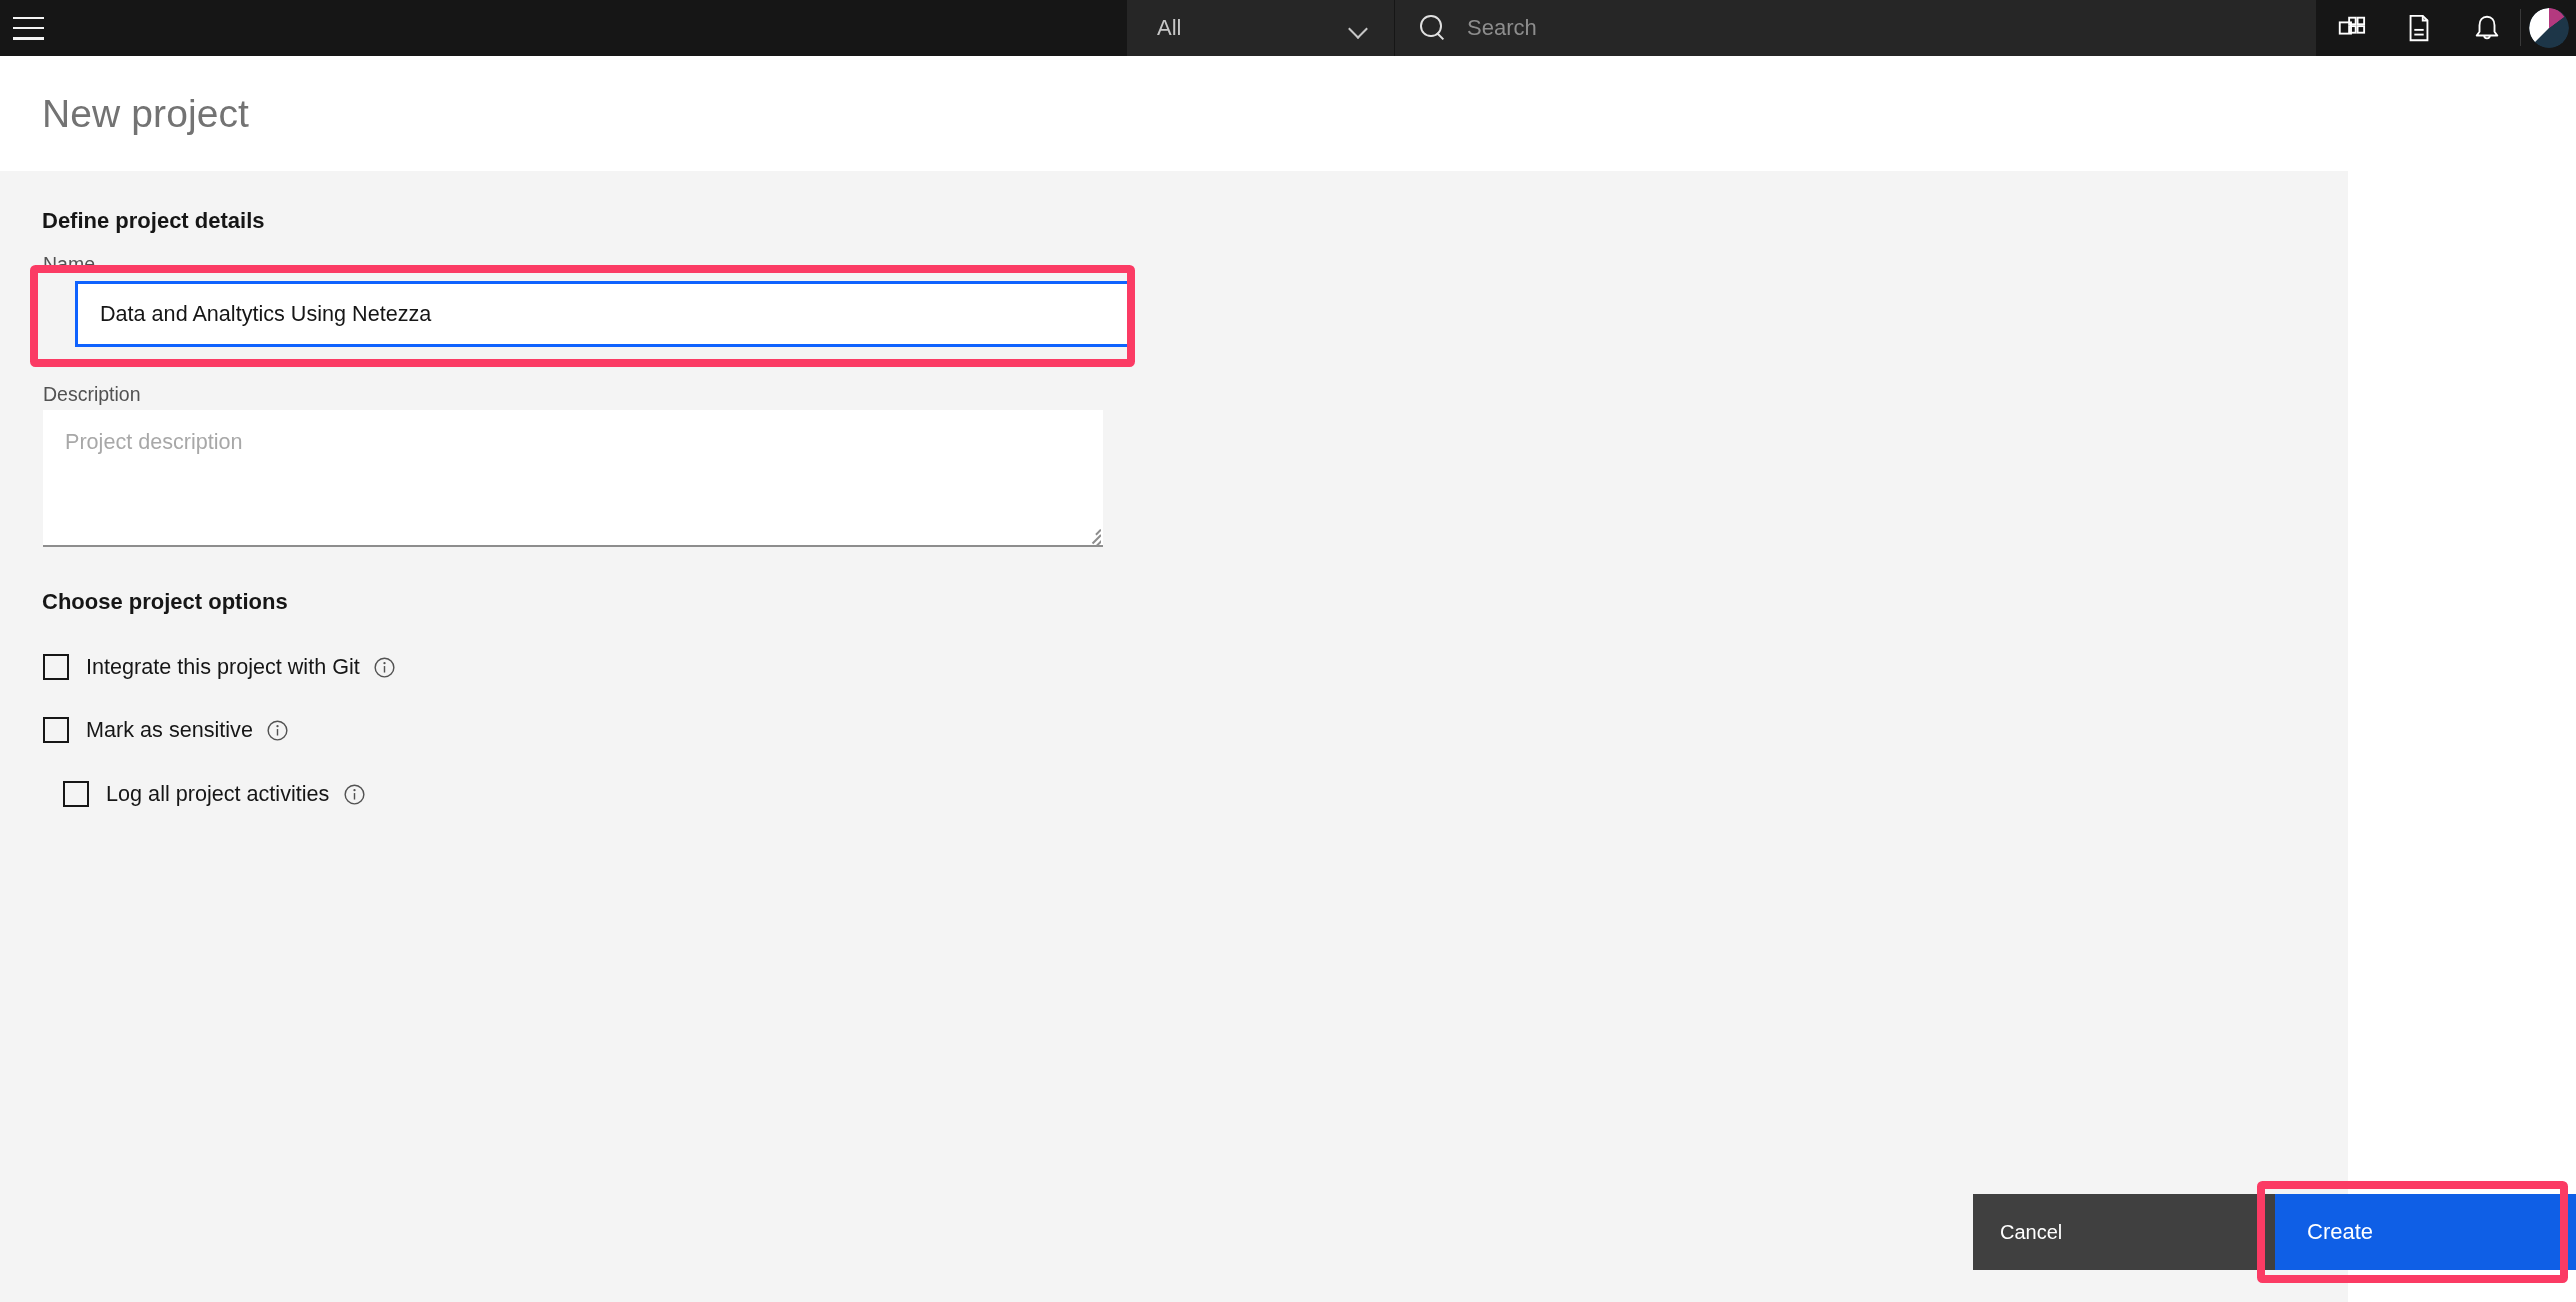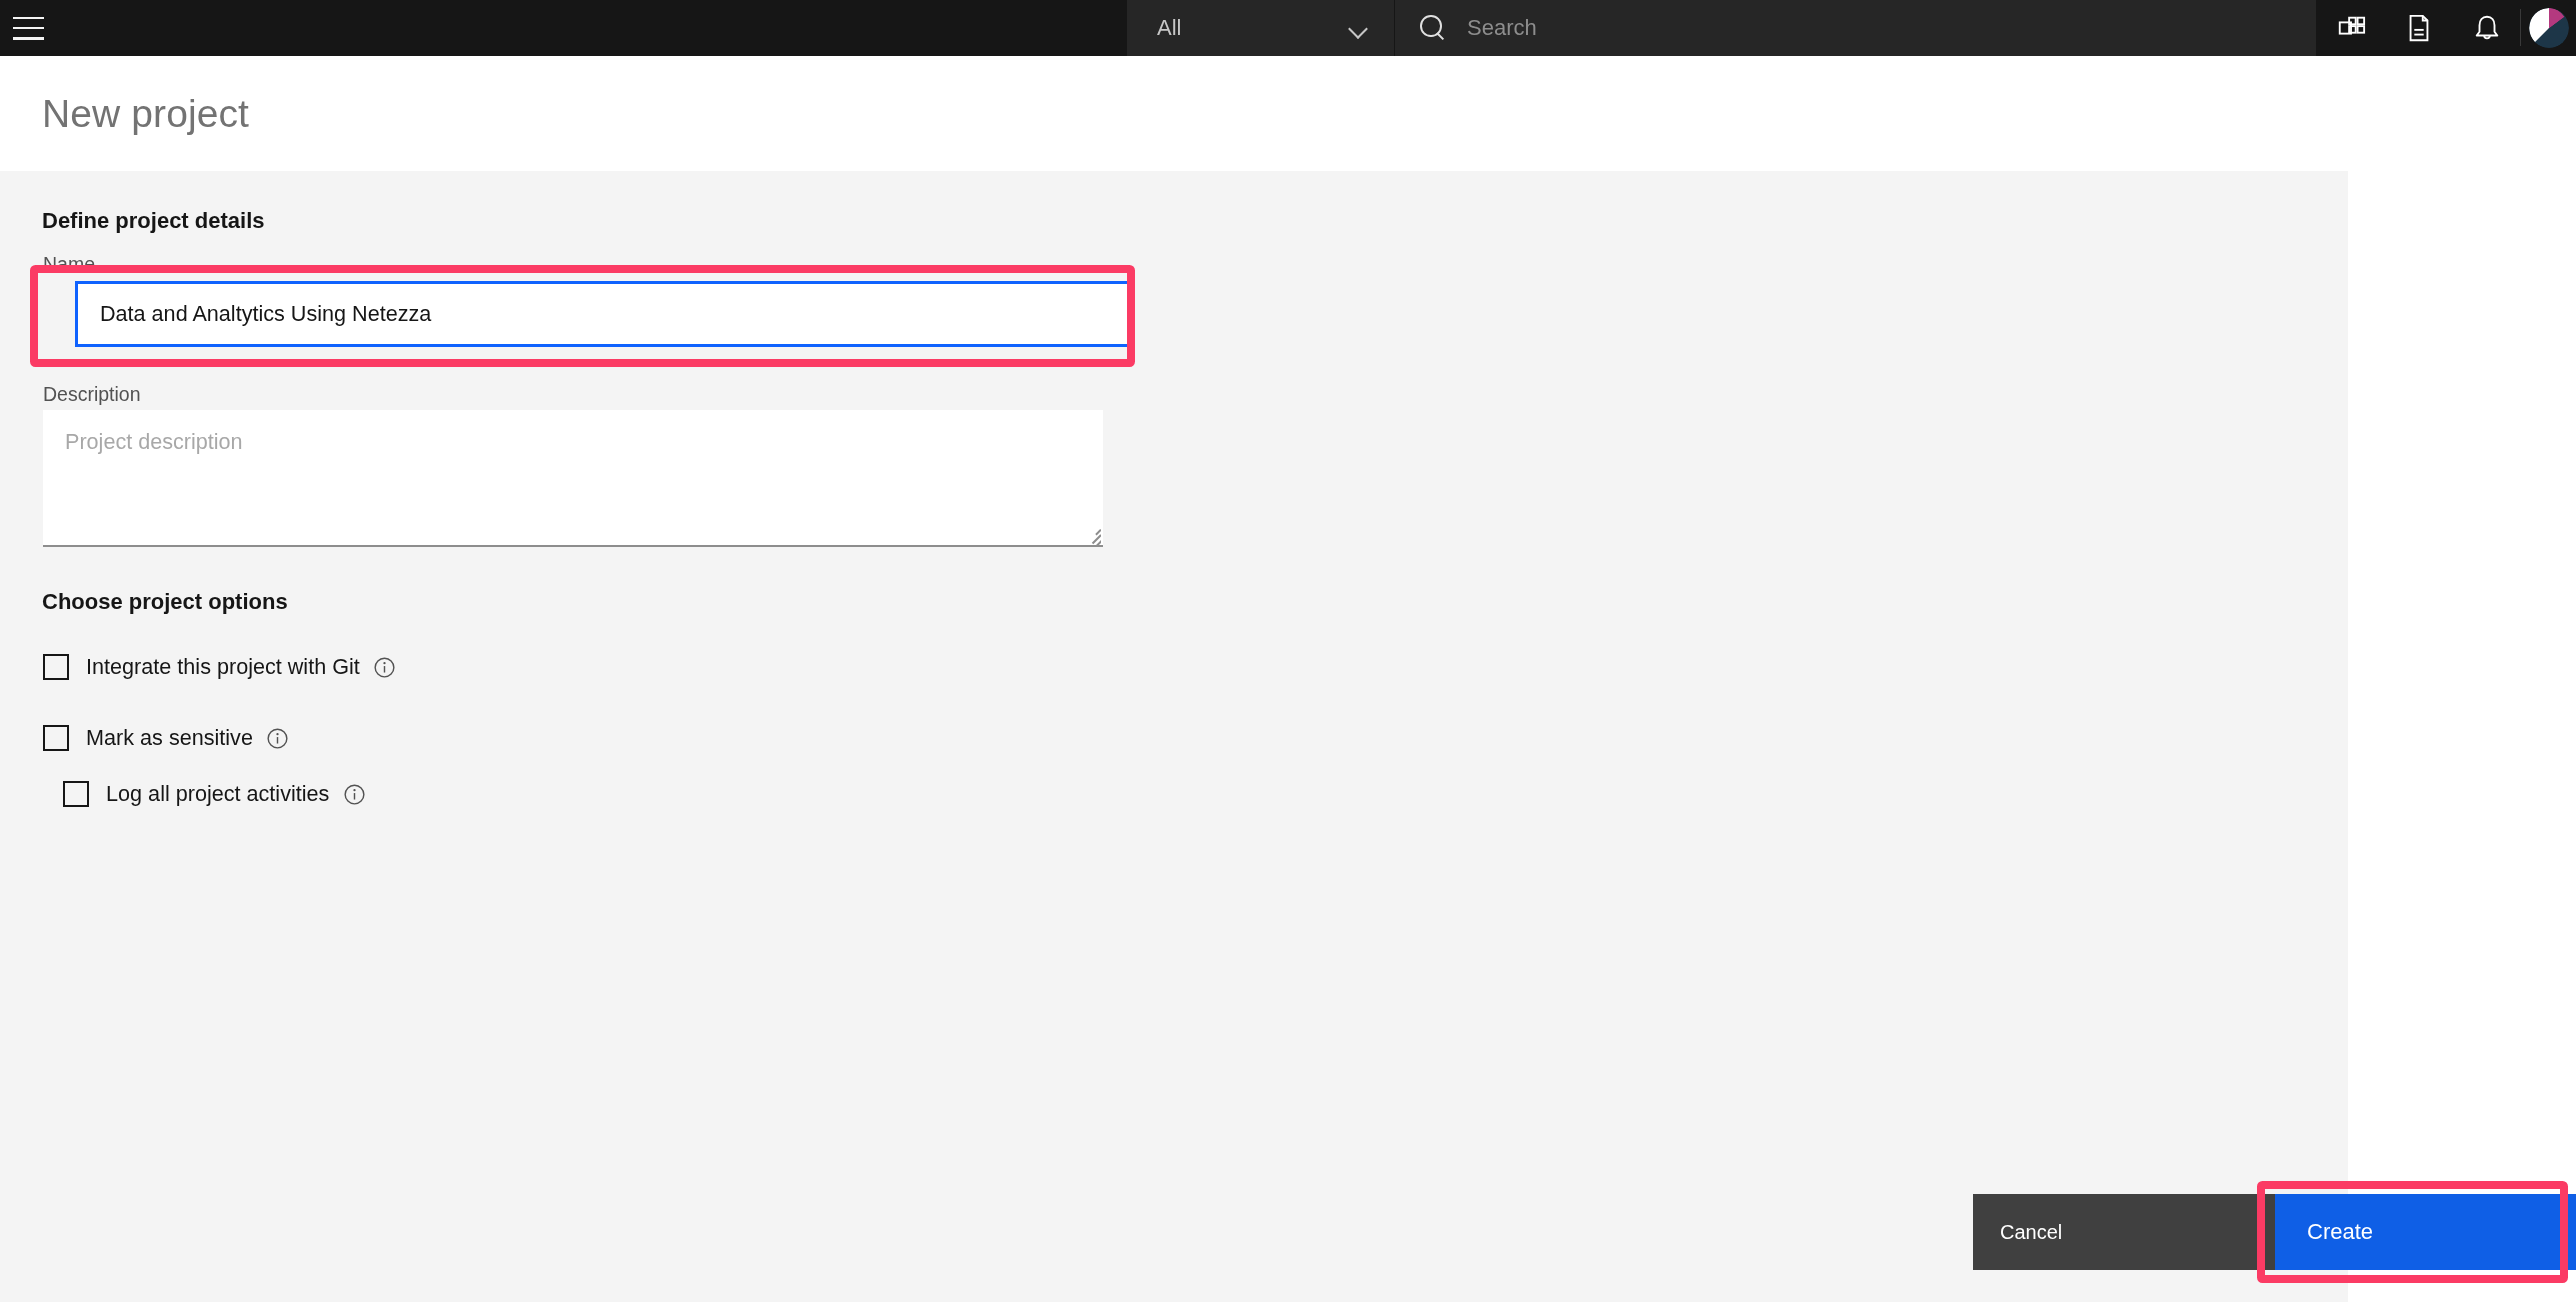--- a/index.html
+++ b/index.html
@@ -245,21 +245,21 @@
   .resize-grip i:nth-child(3) { bottom: 14px; width: 6.7px; }
 
   .checkbox-row {
     position: absolute;
     left: 43px;
     display: flex;
     align-items: center;
     height: 32px;
   }
   #opt-0 { top: 480px; }
-  #opt-1 { top: 543px; margin-top: 8px; }
+  #opt-1 { top: 543px; }
   #opt-2 { top: 607px; margin-left: 20px; }
   .cbox {
     width: 25.6px; height: 25.6px;
     border: 2px solid #161616;
     background: transparent;
     flex: 0 0 auto;
   }
   .cbox-label {
     margin-left: 17.5px;
     font-size: 21.6px;

